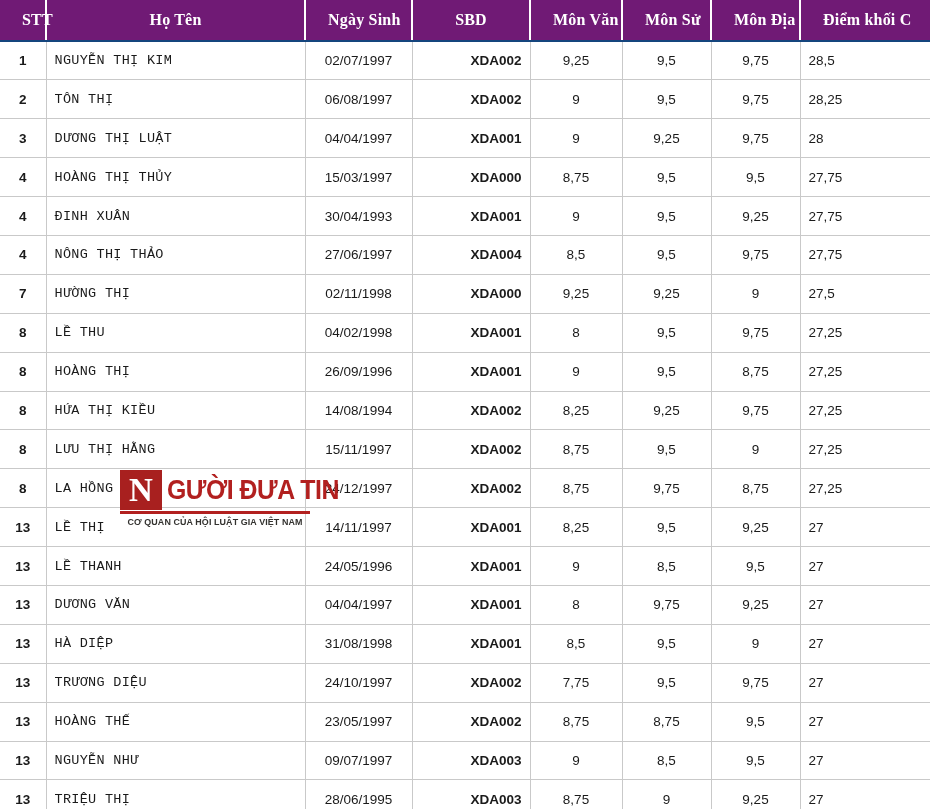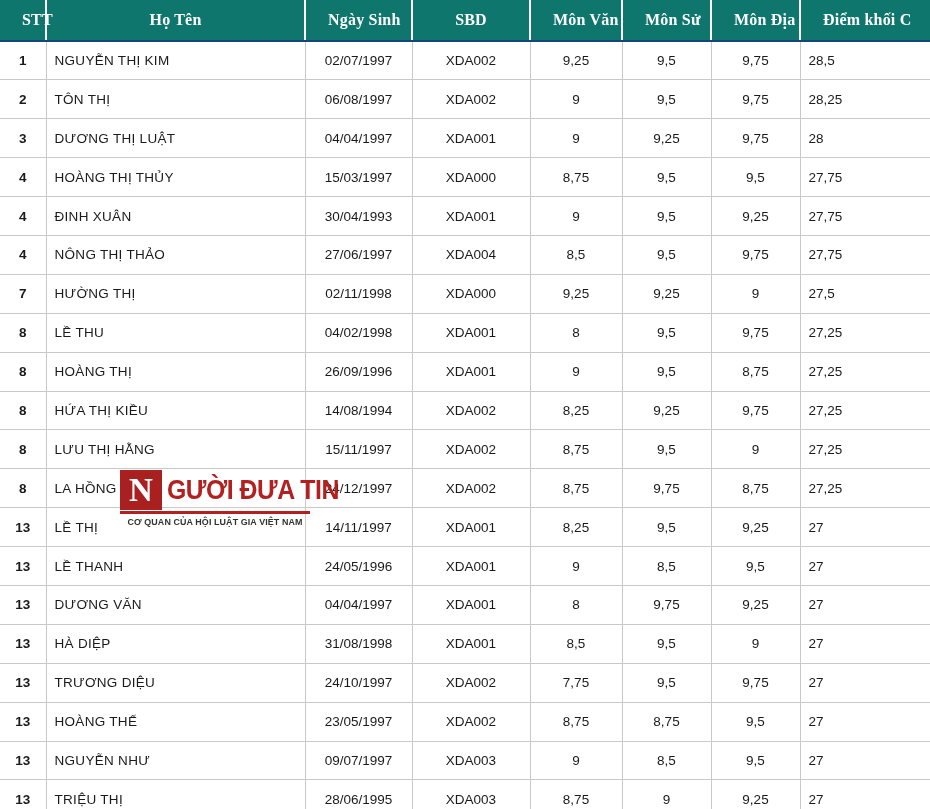--- a/index.html
+++ b/index.html
@@ -25,21 +25,21 @@
 
   table.score-table {
     width: 930px;
     border-collapse: collapse;
     table-layout: fixed;
     background: #ffffff;
   }
 
   
   table.score-table thead th {
-    background: #0f766e;
+    background: #701a75;
     color: #ffffff;
     font-family: "Liberation Serif", "DejaVu Serif", serif;
     font-weight: bold;
     font-size: 16px;
     height: 40px;
     line-height: 40px;
     padding: 0 22px;
     border-right: 2px solid #ffffff;
     border-bottom: 2px solid #14457d;
     text-align: center;
@@ -76,23 +76,23 @@
   table.score-table tbody tr:first-child td {
     border-top: none;
   }
 
   td.c-stt {
     text-align: center;
     font-weight: bold;
     font-size: 13px;
     padding: 0 2px;
   }
-  td.c-name   { text-align: left; letter-spacing: 0.3px; }
+  td.c-name   { text-align: left; letter-spacing: 0.3px; font-family: Liberation Mono, monospace; }
   td.c-dob    { text-align: center; }
-  td.c-sbd    { text-align: center; }
+  td.c-sbd    { text-align: right; font-weight: bold; }
   td.c-score  { text-align: center; }
   td.c-total  { text-align: left; }
 
   
   col.w-stt   { width: 46px;  }
   col.w-name  { width: 259px; }
   col.w-dob   { width: 107px; }
   col.w-sbd   { width: 118px; }
   col.w-van   { width: 92px;  }
   col.w-su    { width: 89px;  }

